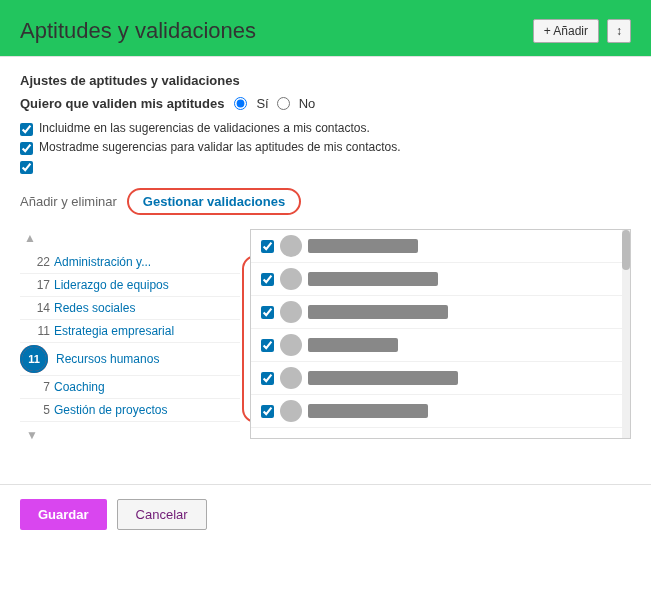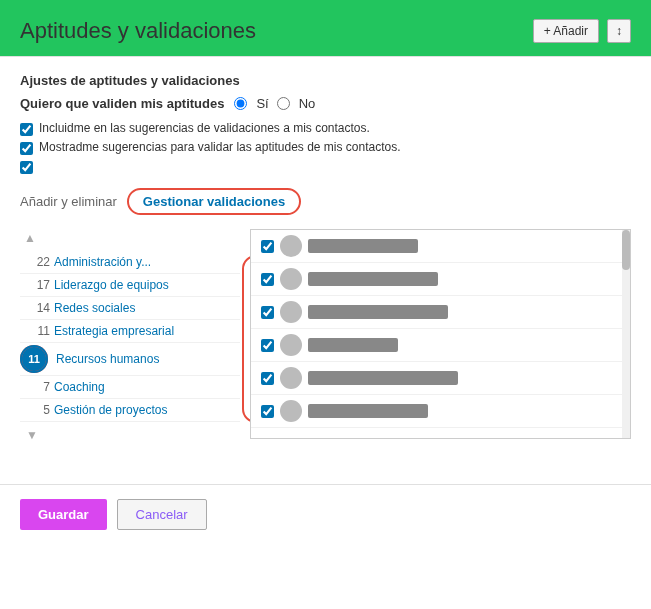--- a/index.html
+++ b/index.html
@@ -242,21 +242,21 @@
       color: #fff;
       border: none;
       padding: 7px 18px;
       font-size: 13px;
       cursor: pointer;
       border-radius: 2px;
       font-weight: bold;
     }
     .btn-cancel {
       background: #f5f5f5;
-      color: #8b5cf6;
+      color: #701a75;
       border: 1px solid #aaa;
       padding: 7px 18px;
       font-size: 13px;
       cursor: pointer;
       border-radius: 2px;
     }
     .scrollbar-track {
       position: absolute;
       right: 0;
       top: 0;

